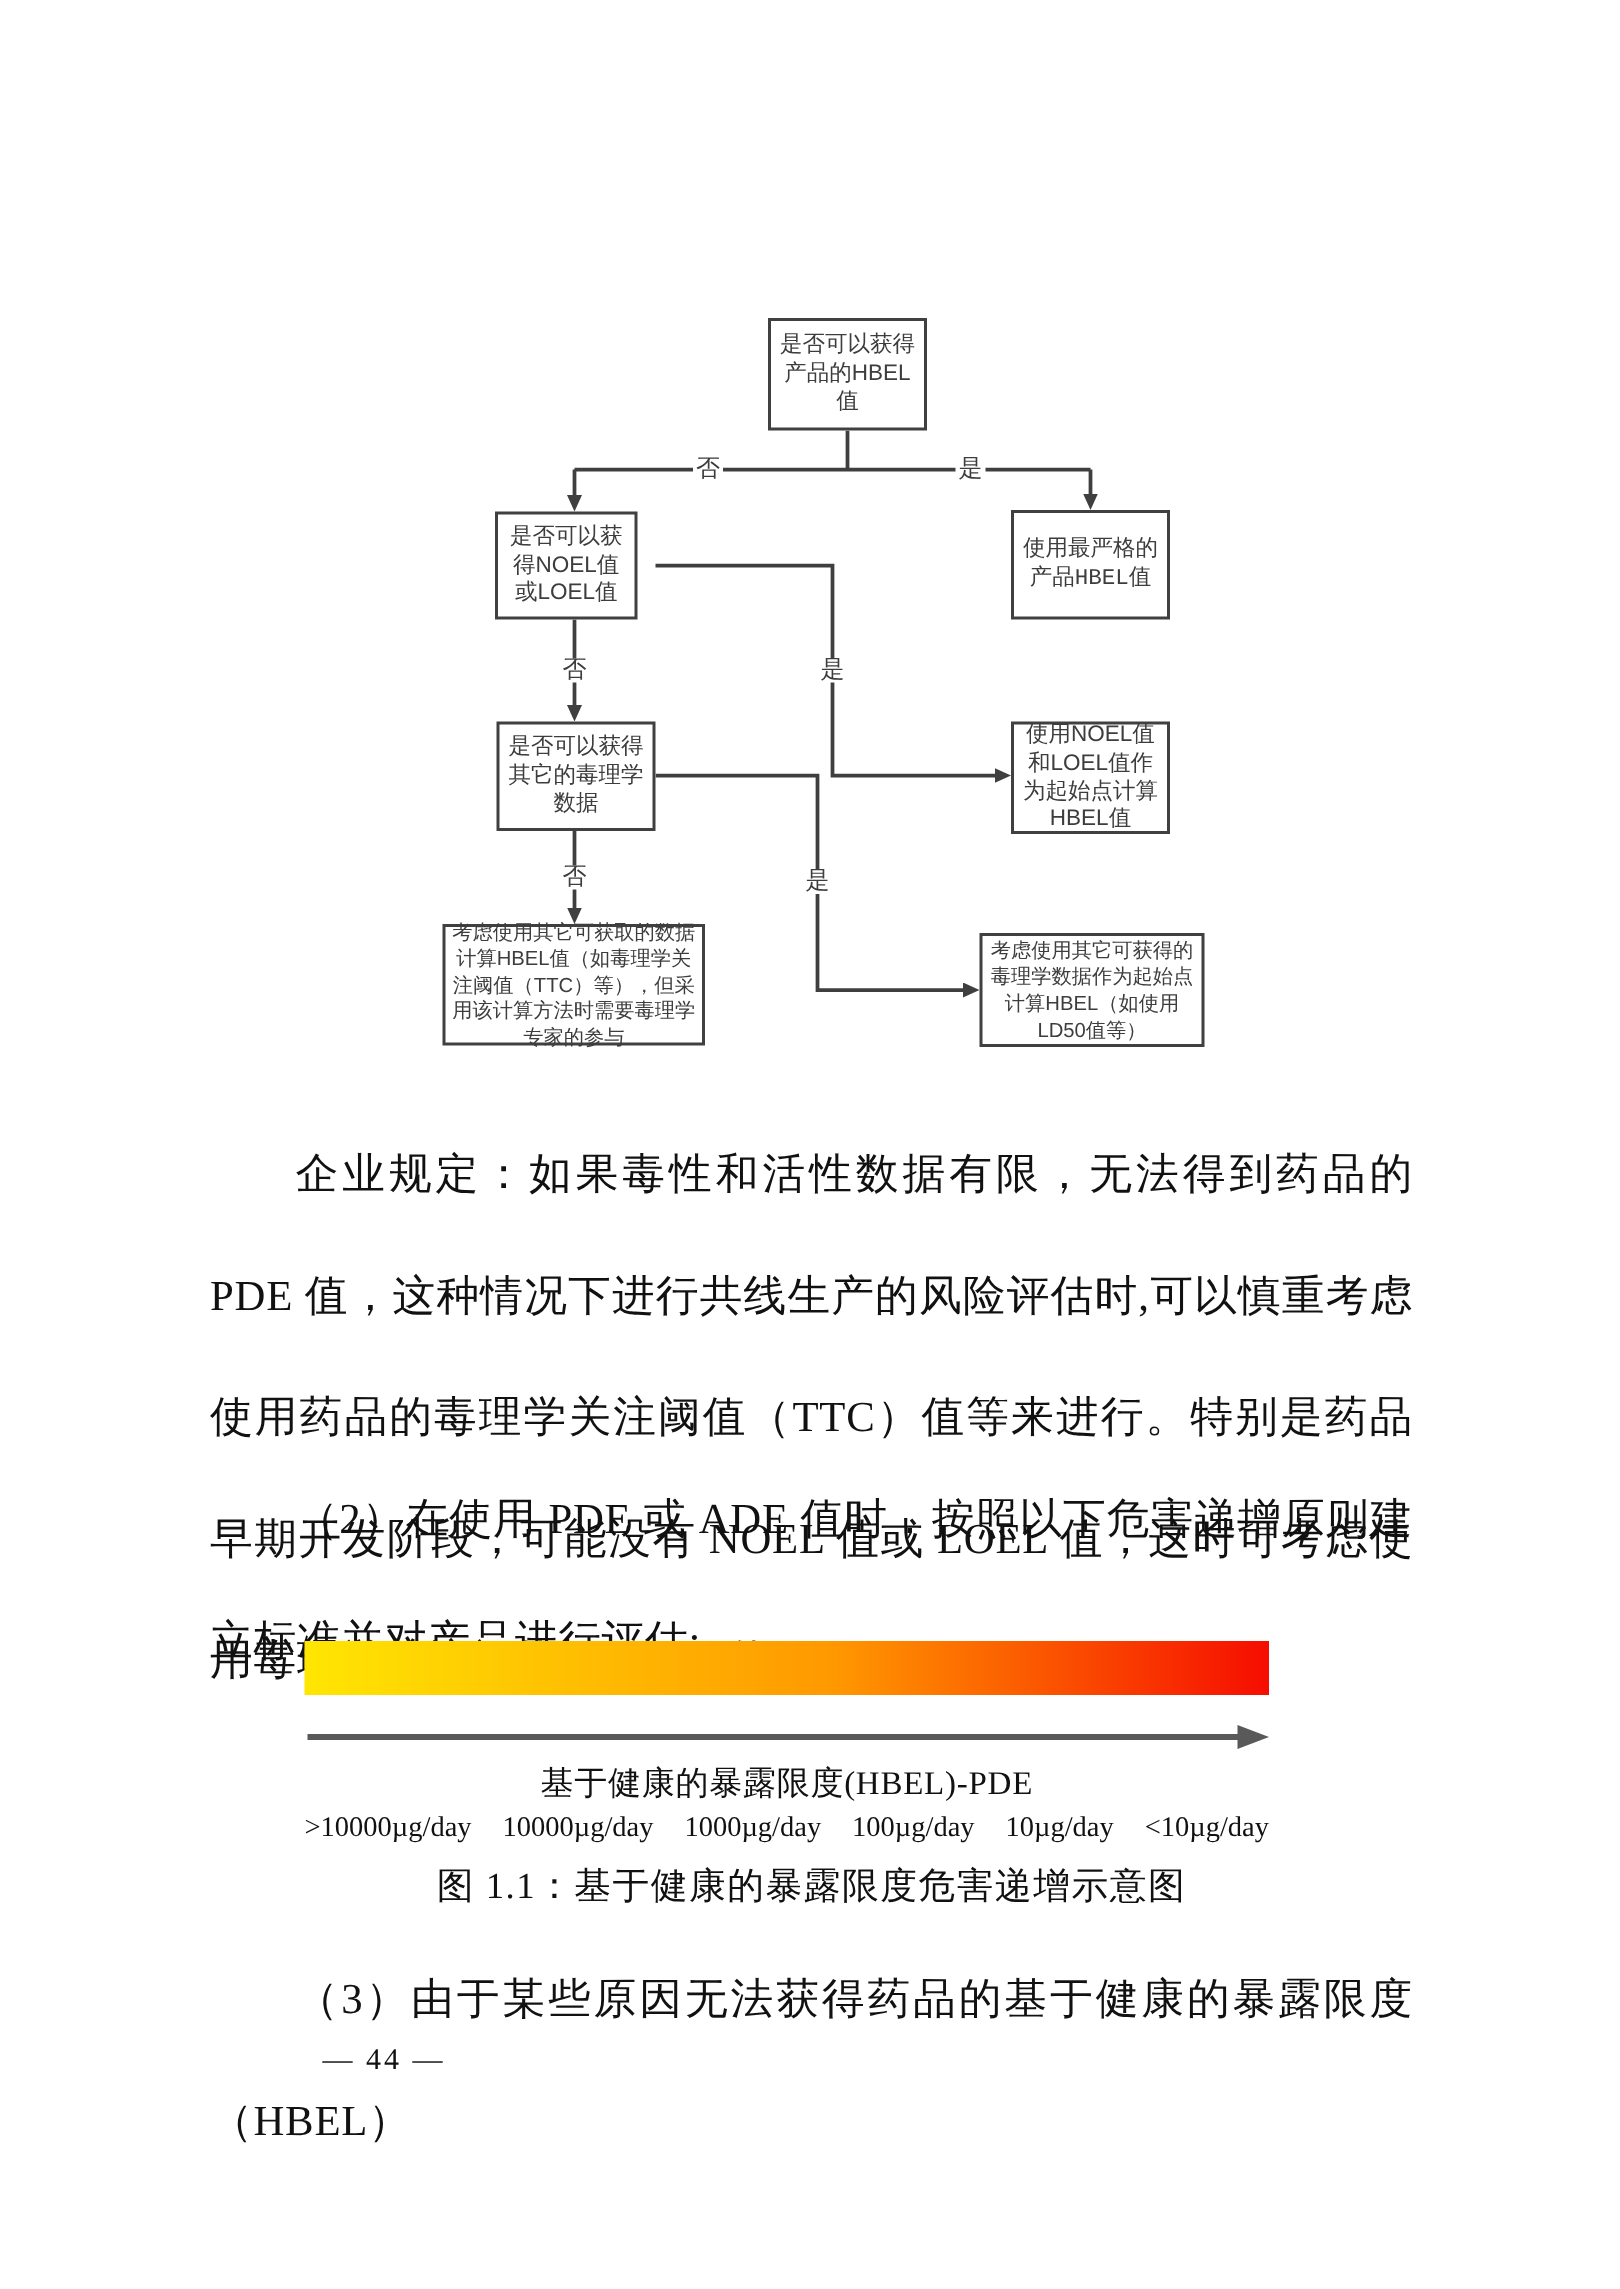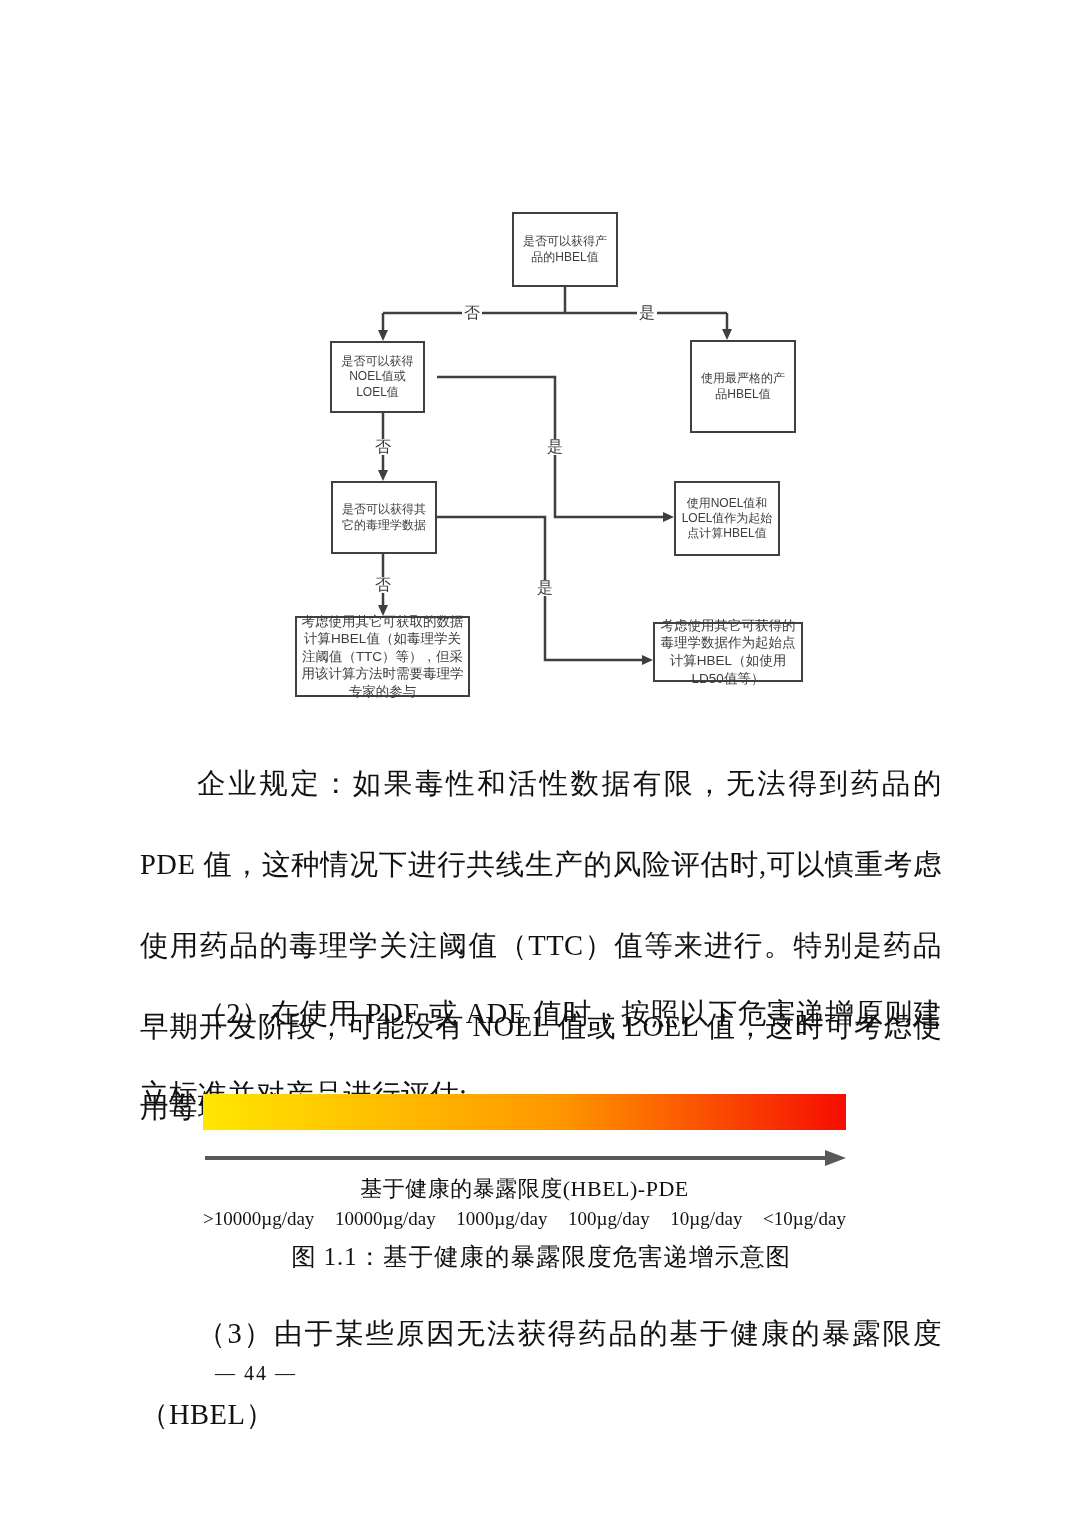--- a/index.html
+++ b/index.html
@@ -5,21 +5,21 @@
   html,body{margin:0;padding:0;background:#e8e8e8;}
   .page{position:relative;width:1080px;height:1526px;background:#ffffff;margin:0 auto;
         font-family:"Liberation Serif","DejaVu Serif",serif;color:#111;overflow:hidden;}
 
   
   .flowchart{position:absolute;left:280px;top:205px;width:540px;height:515px;}
   .fc-svg{position:absolute;left:0;top:0;width:540px;height:515px;}
   .fc-box{position:absolute;border:2.5px solid #404040;background:#fff;color:#3d3d3d;
           display:flex;align-items:center;justify-content:center;text-align:center;
           font-family:"Liberation Sans","DejaVu Sans",sans-serif;
-          font-size:12px;line-height:1.26;padding:2px 4px;box-sizing:border-box;}
+          font-size:15px;line-height:1.26;padding:2px 4px;box-sizing:border-box;}
   .fc-box.small{font-size:13.5px;line-height:1.3;}
   .fc-label{position:absolute;transform:translate(-50%,-50%);background:#fff;
             font-family:"Liberation Sans","DejaVu Sans",sans-serif;
             font-size:16px;color:#3d3d3d;padding:0 2px;line-height:1;}
 
   
   .para{position:absolute;left:140px;width:802px;font-size:28.5px;line-height:81px;
         text-align:justify;letter-spacing:0.5px;}
   .indent{text-indent:2em;}
 
@@ -57,29 +57,29 @@
         <path d="M157 172 H275 V312 H385" marker-end="url(#ah)"></path>
         <path d="M103 349 V402" marker-end="url(#ah)"></path>
         <path d="M157 312 H265 V455 H364" marker-end="url(#ah)"></path>
       </g>
     </svg>
 
     <div class="fc-box" style="left:232px;top:7px;width:106px;height:75px;">是否可以获得产品的HBEL值</div>
 
     <div class="fc-box" style="left:50px;top:136px;width:95px;height:72px;">是否可以获得NOEL值或LOEL值</div>
 
-    <div class="fc-box" style="left:410px;top:135px;width:106px;height:93px;">使用最严格的产品HBEL值</div>
+    <div class="fc-box" style="left:394px;top:135px;width:106px;height:73px;font-family:Liberation Mono, monospace;">使用最严格的产品HBEL值</div>
 
     <div class="fc-box" style="left:51px;top:276px;width:106px;height:73px;">是否可以获得其它的毒理学数据</div>
 
     <div class="fc-box" style="left:394px;top:276px;width:106px;height:75px;">使用NOEL值和LOEL值作为起始点计算HBEL值</div>
 
     <div class="fc-box small" style="left:15px;top:411px;width:175px;height:81px;">考虑使用其它可获取的数据计算HBEL值（如毒理学关注阈值（TTC）等），但采用该计算方法时需要毒理学专家的参与</div>
 
-    <div class="fc-box small" style="left:373px;top:417px;width:150px;height:60px;">考虑使用其它可获得的毒理学数据作为起始点计算HBEL（如使用LD50值等）</div>
+    <div class="fc-box small" style="left:373px;top:417px;width:150px;height:76px;">考虑使用其它可获得的毒理学数据作为起始点计算HBEL（如使用LD50值等）</div>
 
     <span class="fc-label" style="left:192px;top:108px;">否</span>
     <span class="fc-label" style="left:367px;top:108px;">是</span>
     <span class="fc-label" style="left:103px;top:242px;">否</span>
     <span class="fc-label" style="left:275px;top:242px;">是</span>
     <span class="fc-label" style="left:103px;top:380px;">否</span>
     <span class="fc-label" style="left:265px;top:383px;">是</span>
   </div>
 
   <div class="para indent" style="top:743px;">企业规定：如果毒性和活性数据有限，无法得到药品的 PDE 值，这种情况下进行共线生产的风险评估时,可以慎重考虑使用药品的毒理学关注阈值（TTC）值等来进行。特别是药品早期开发阶段，可能没有 NOEL 值或 LOEL 值，这时可考虑使用毒理学关注阈值（TTC）值。</div>

